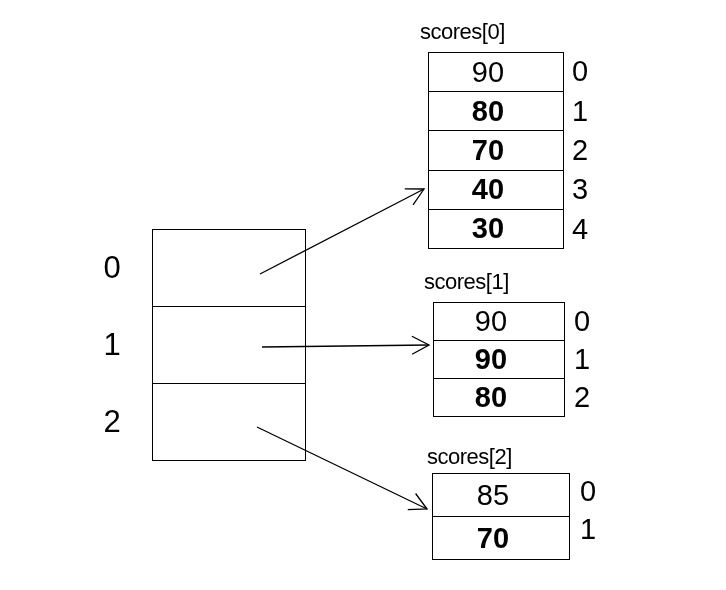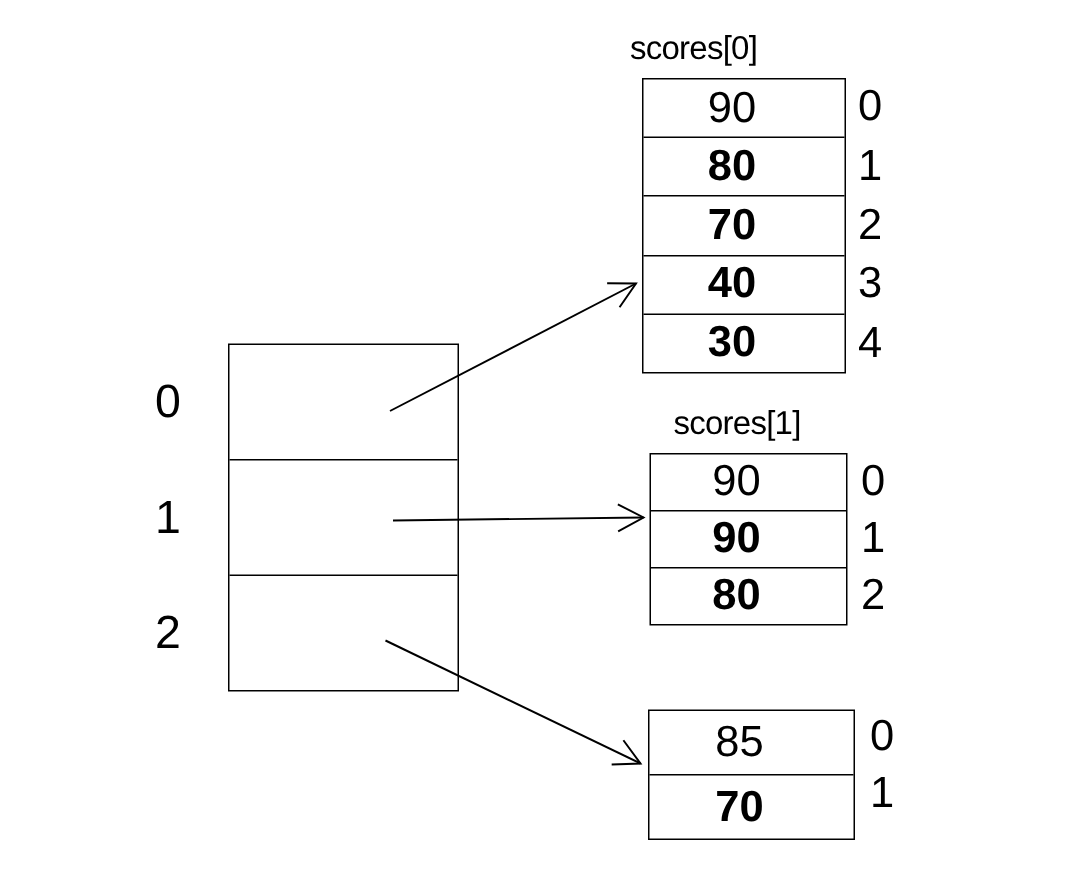--- a/index.html
+++ b/index.html
@@ -92,34 +92,35 @@
   </div>
 
   <div class="abs idx-col" style="left:564px; top:52px; width:32px; height:197px;">
     <div class="idx">0</div>
     <div class="idx">1</div>
     <div class="idx">2</div>
     <div class="idx">3</div>
     <div class="idx">4</div>
   </div>
 
-  <div class="abs arr-title" style="left:449px; top:267px; width:132px;">scores[1]</div>
+  <div class="abs arr-title" style="left:424px; top:267px; width:132px;">scores[1]</div>
 
   <div class="abs arr-box" style="left:433px; top:302px; width:132px; height:115px;">
     <div class="arr-cell">90</div>
     <div class="arr-cell">90</div>
     <div class="arr-cell">80</div>
   </div>
 
   <div class="abs idx-col" style="left:565px; top:302px; width:34px; height:115px;">
     <div class="idx">0</div>
     <div class="idx">1</div>
     <div class="idx">2</div>
   </div>
 
+  <div class="abs arr-title" style="left:427px; top:442px; width:138px;">scores[2]</div>
 
   <div class="abs arr-box" style="left:432px; top:473px; width:138px; height:87px;">
     <div class="arr-cell">85</div>
     <div class="arr-cell">70</div>
   </div>
 
   <div class="abs idx-col" style="left:570px; top:473px; width:36px; height:75px;">
     <div class="idx">0</div>
     <div class="idx">1</div>
   </div>

